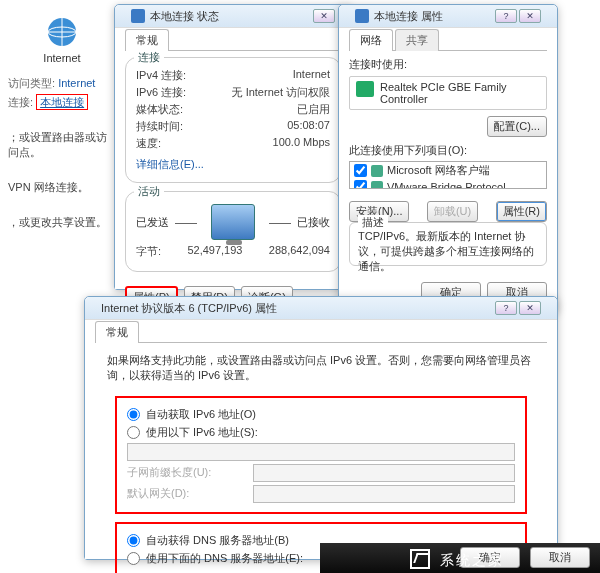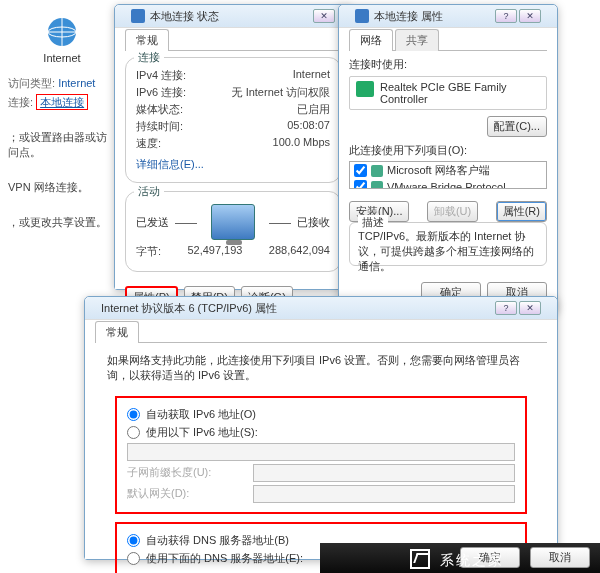--- a/index.html
+++ b/index.html
@@ -190,21 +190,21 @@
   <div class="titlebar">
     <span>Internet 协议版本 6 (TCP/IPv6) 属性</span>
     <span class="spacer"></span>
     <span class="wbtn">?</span>
     <span class="wbtn">✕</span>
   </div>
   <div class="body">
     <div class="tabs">
       <div class="tab">常规</div>
     </div>
-    <div class="intro">如果网络支持此功能，此连接使用下列项目 IPv6 设置。否则，您需要向网络管理员咨询，以获得适当的 IPv6 设置。</div>
+    <div class="intro">如果网络支持此功能，或设置路由器或访问点 IPv6 设置。否则，您需要向网络管理员咨询，以获得适当的 IPv6 设置。</div>
     <div class="radiogrp">
       <div class="rrow">
           <input type="radio" name="ip" checked="" style="">
           <span>自动获取 IPv6 地址(O)</span>
         </div>
       <div class="rrow">
           <input type="radio" name="ip" style="">
           <span>使用以下 IPv6 地址(S):</span>
         </div>
       <div class="rrow">

